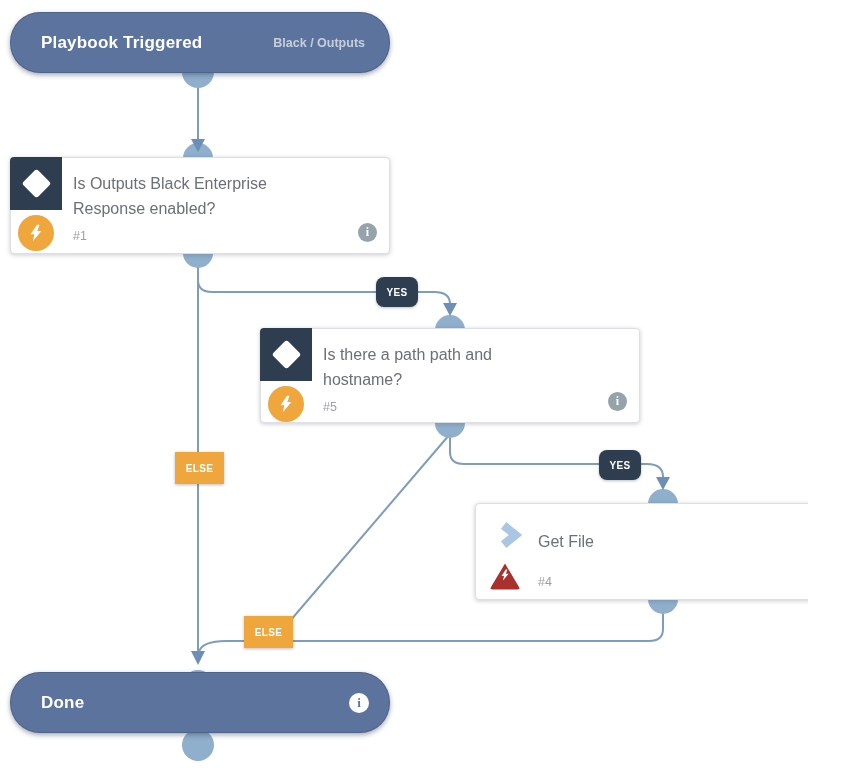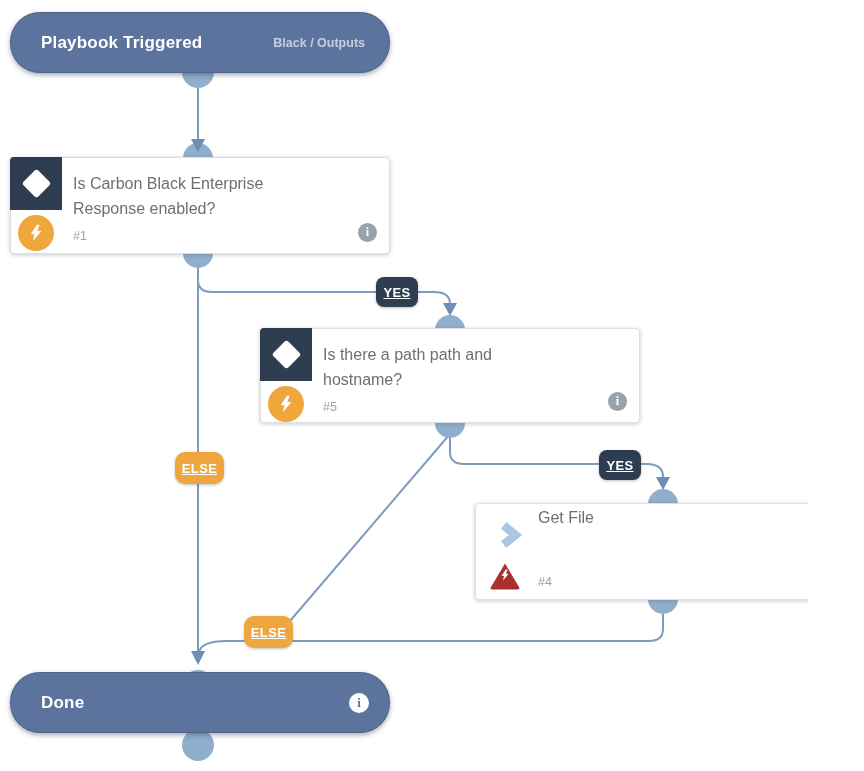--- a/index.html
+++ b/index.html
@@ -34,24 +34,24 @@
   .bolt-circle{position:absolute;left:7px;top:57px;width:36px;height:36px;border-radius:50%;
                background:var(--orange);display:flex;align-items:center;justify-content:center;}
   .task-id{position:absolute;left:62px;top:71px;font-size:12.5px;color:var(--muted-text);}
   .info-icon{position:absolute;right:12px;bottom:11px;width:19px;height:19px;border-radius:50%;
              background:var(--info-gray);color:#fff;font-size:12px;font-weight:700;
              display:flex;align-items:center;justify-content:center;cursor:pointer;font-family:"Liberation Serif",serif;}
   .chevron-wrap{position:absolute;left:18px;top:16px;width:30px;height:30px;}
   .err-tri{position:absolute;left:13px;top:56px;width:32px;height:32px;}
 
   .badge{position:absolute;z-index:2;display:flex;align-items:center;justify-content:center;
-         color:#fff;font-size:13px;font-weight:700;letter-spacing:.4px;
-         box-shadow:0 1px 3px rgba(60,70,90,.35);text-decoration:underline;}
+         color:#fff;font-size:10px;font-weight:700;letter-spacing:.4px;
+         box-shadow:0 1px 3px rgba(60,70,90,.35);}
   .badge.yes{background:var(--navy);width:42px;height:30px;border-radius:8px;}
-  .badge.else{background:var(--orange);width:49px;height:32px;border-radius:10px;}
+  .badge.else{background:var(--orange);width:49px;height:32px;border-radius:0;}
 </style>
 </head>
 <body>
 
 <div class="canvas">
 
   <svg class="edges" width="864" height="771" viewBox="0 0 864 771">
 
     <path class="edge" d="M198 72 L198 140"></path>
     <path class="edge" d="M198 262 L198 652"></path>
@@ -78,21 +78,21 @@
 
   <div class="bar" style="top:12px">
     <span class="bar-title">Playbook Triggered</span>
     <span class="bar-link">Black / Outputs</span>
   </div>
 
   <div class="card" style="left:10px;top:157px;height:97px">
     <div class="icon-square">
         <div class="diamond"></div>
       </div>
-    <div class="card-title" style="width:250px">Is Carbon Black Enterprise Response enabled?</div>
+    <div class="card-title" style="width:250px">Is Outputs Black Enterprise Response enabled?</div>
     <div class="bolt-circle">
       <svg width="20" height="20" viewBox="0 0 24 24">
           <path fill="#fff" d="M13.2 2 L5.5 13.5 H10 L8.2 22 L18.5 9.5 H13.6 L16.2 2 Z"></path>
         </svg>
     </div>
     <div class="task-id">#1</div>
     <div class="info-icon">i</div>
   </div>
 
   <div class="card" style="left:260px;top:328px;height:95px">
@@ -108,21 +108,21 @@
     <div class="task-id">#5</div>
     <div class="info-icon">i</div>
   </div>
 
   <div class="card" style="left:475px;top:503px;height:97px">
     <div class="chevron-wrap">
       <svg width="30" height="30" viewBox="0 0 28 28">
         <path d="M9 5 L20 14 L9 23" fill="none" stroke="var(--chevron-blue)" stroke-width="8"></path>
       </svg>
     </div>
-    <div class="card-title" style="left:62px;top:1px">Get File</div>
+    <div class="card-title" style="left:62px;top:25px">Get File</div>
     <div class="err-tri">
       <svg width="32" height="32" viewBox="0 0 32 30">
         <path fill="var(--red)" d="M16 2.5 L30 26 Q31.3 28.5 28 28.5 L4 28.5 Q0.7 28.5 2 26 Z"></path>
         <path fill="#fff" transform="translate(9.5,7.5) scale(0.55)" d="M13.2 2 L5.5 13.5 H10 L8.2 22 L18.5 9.5 H13.6 L16.2 2 Z"></path>
       </svg>
     </div>
     <div class="task-id">#4</div>
     <div class="info-icon">i</div>
   </div>
 

